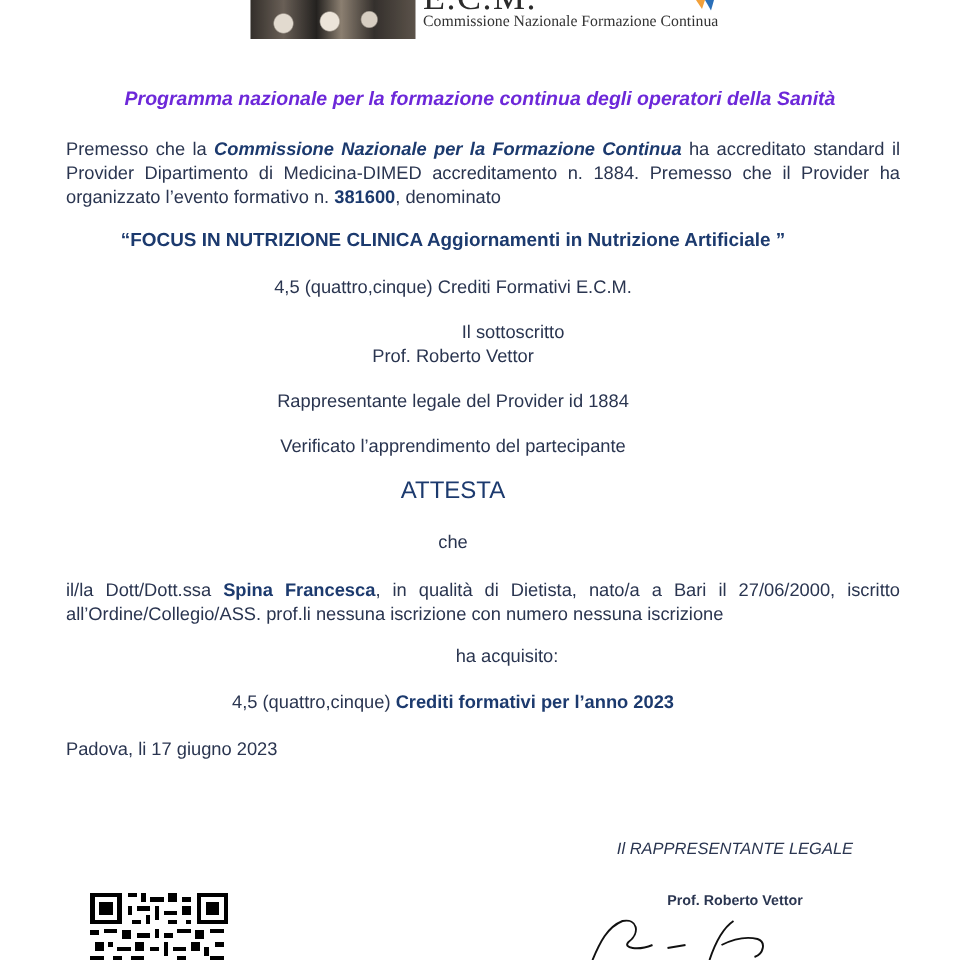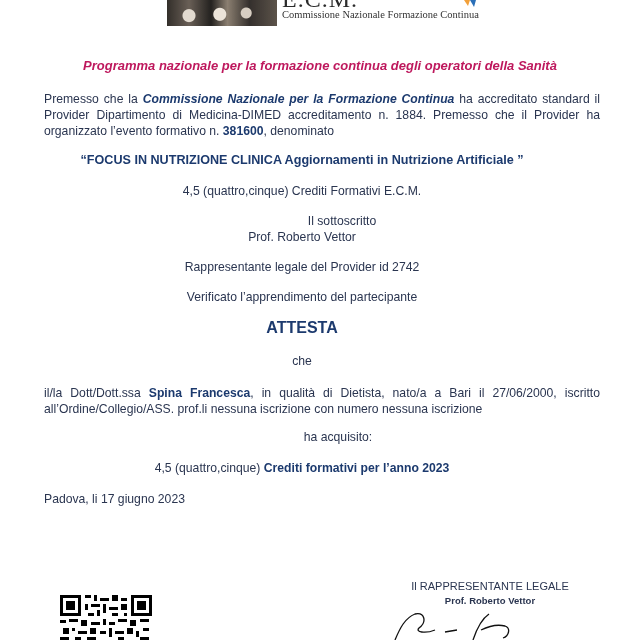--- a/index.html
+++ b/index.html
@@ -9,26 +9,26 @@
   .header-img { left:167px; top:0; width:110px; height:26px;
     background: linear-gradient(90deg,#3a3632 0%,#6b625a 20%,#2c2a28 40%,#8a7f72 55%,#3b3734 75%,#5f574f 100%);
     filter: contrast(1.1); }
   .header-img::after { content:""; position:absolute; inset:0;
     background: radial-gradient(circle at 20% 60%, #d9d2c8 0 6px, transparent 7px),
                 radial-gradient(circle at 48% 55%, #e2dbd1 0 6px, transparent 7px),
                 radial-gradient(circle at 72% 50%, #cfc7bc 0 5px, transparent 6px); }
   .ecm-title { left:282px; top:-14px; font-family:"Liberation Serif", serif; font-size:24px; color:#2b2b2b; letter-spacing:1px; }
   .ecm-sub { left:282px; top:9px; font-family:"Liberation Serif", serif; font-size:10.5px; color:#333; }
   .logo-mark { left:462px; top:0; width:14px; height:8px; }
-  .subtitle { left:0; width:640px; top:58px; text-align:center; font-size:13px; font-weight:bold; font-style:italic; color:#be185d; }
+  .subtitle { left:0; width:640px; top:58px; text-align:center; font-size:13px; font-weight:bold; font-style:italic; color:#6d28d9; }
   .para { left:44px; width:556px; font-size:12.2px; line-height:16px; text-align:justify; color:#2a3550; }
   .para b { color:#1c3a6e; }
   .center { left:0; width:604px; text-align:center; font-size:12.2px; color:#2a3550; }
   .event { font-weight:bold; color:#1c3a6e; font-size:12.6px; }
-  .attesta { font-weight:bold; font-size:16px; color:#1c3a6e; }
+  .attesta { font-weight:normal; font-size:16px; color:#1c3a6e; }
   .sig-label { left:400px; width:180px; text-align:center; font-size:11px; color:#2a3550; }
   .sig-name { left:400px; width:180px; text-align:center; font-size:9.5px; font-weight:bold; color:#2a3550; }
   .qr { left:60px; top:595px; width:92px; height:45px; }
   .signature { left:385px; top:608px; width:150px; height:32px; }
 </style>
 </head>
 <body>
 
 <div class="abs header-img"></div>
 <div class="abs ecm-title">E.C.M.</div>
@@ -41,34 +41,34 @@
 <div class="abs subtitle">Programma nazionale per la formazione continua degli operatori della Sanità</div>
 
 <div class="abs para" style="top:91px;"><span>Premesso che la </span><b><i>Commissione Nazionale per la Formazione Continua</i></b><span> ha accreditato standard il Provider Dipartimento di Medicina-DIMED accreditamento n. 1884. Premesso che il Provider ha organizzato l’evento formativo n. </span><b>381600</b><span>, denominato</span></div>
 
 <div class="abs center event" style="top:153px;">“FOCUS IN NUTRIZIONE CLINICA Aggiornamenti in Nutrizione Artificiale       ”</div>
 <div class="abs center" style="top:184px;">4,5 (quattro,cinque) Crediti Formativi E.C.M.</div>
 
 <div class="abs center" style="top:214px;padding-left:40px;">Il sottoscritto</div>
 <div class="abs center" style="top:230px;">Prof. Roberto Vettor</div>
 
-<div class="abs center" style="top:260px;">Rappresentante legale del Provider id 2742</div>
+<div class="abs center" style="top:260px;">Rappresentante legale del Provider id 1884</div>
 <div class="abs center" style="top:290px;">Verificato l’apprendimento del partecipante</div>
 
 <div class="abs center attesta" style="top:319px;">ATTESTA</div>
 <div class="abs center" style="top:354px;">che</div>
 
 <div class="abs para" style="top:385px;"><span>il/la Dott/Dott.ssa </span><b>Spina Francesca</b><span>, in qualità di Dietista,  nato/a a Bari il  27/06/2000,  iscritto all’Ordine/Collegio/ASS. prof.li nessuna iscrizione con numero nessuna iscrizione</span></div>
 
 <div class="abs center" style="top:430px;padding-left:36px;">ha acquisito:</div>
 <div class="abs center" style="top:461px;"><span>4,5 (quattro,cinque)  </span><b style="color:#1c3a6e">Crediti formativi per l’anno 2023</b></div>
 
 <div class="abs" style="left:44px; top:492px; font-size:12.2px; color:#2a3550;">Padova, li  17 giugno 2023</div>
 
-<div class="abs sig-label" style="top:580px;">Il RAPPRESENTANTE LEGALE</div>
+<div class="abs sig-label" style="top:560px;font-style:italic;">Il RAPPRESENTANTE LEGALE</div>
 <div class="abs sig-name" style="top:595px;">Prof. Roberto Vettor</div>
 
 <svg class="abs signature" viewBox="0 0 150 32">
   <path d="M10 32 C15 20, 20 10, 30 6 C40 4, 42 14, 34 20 C30 24, 40 26, 50 22 M60 24 L72 22 M88 32 C92 20, 98 10, 104 6 M96 22 C104 18, 112 16, 120 18 C126 20, 124 28, 118 30" fill="none" stroke="#111" stroke-width="1.3"></path>
 </svg>
 
 <svg class="abs qr" viewBox="0 0 92 45" shape-rendering="crispEdges">
   <rect x="0" y="0" width="92" height="45" fill="#fff"></rect>
   <rect x="0" y="0" width="21" height="21" fill="#000"></rect>
     <rect x="3" y="3" width="15" height="15" fill="#fff"></rect>

